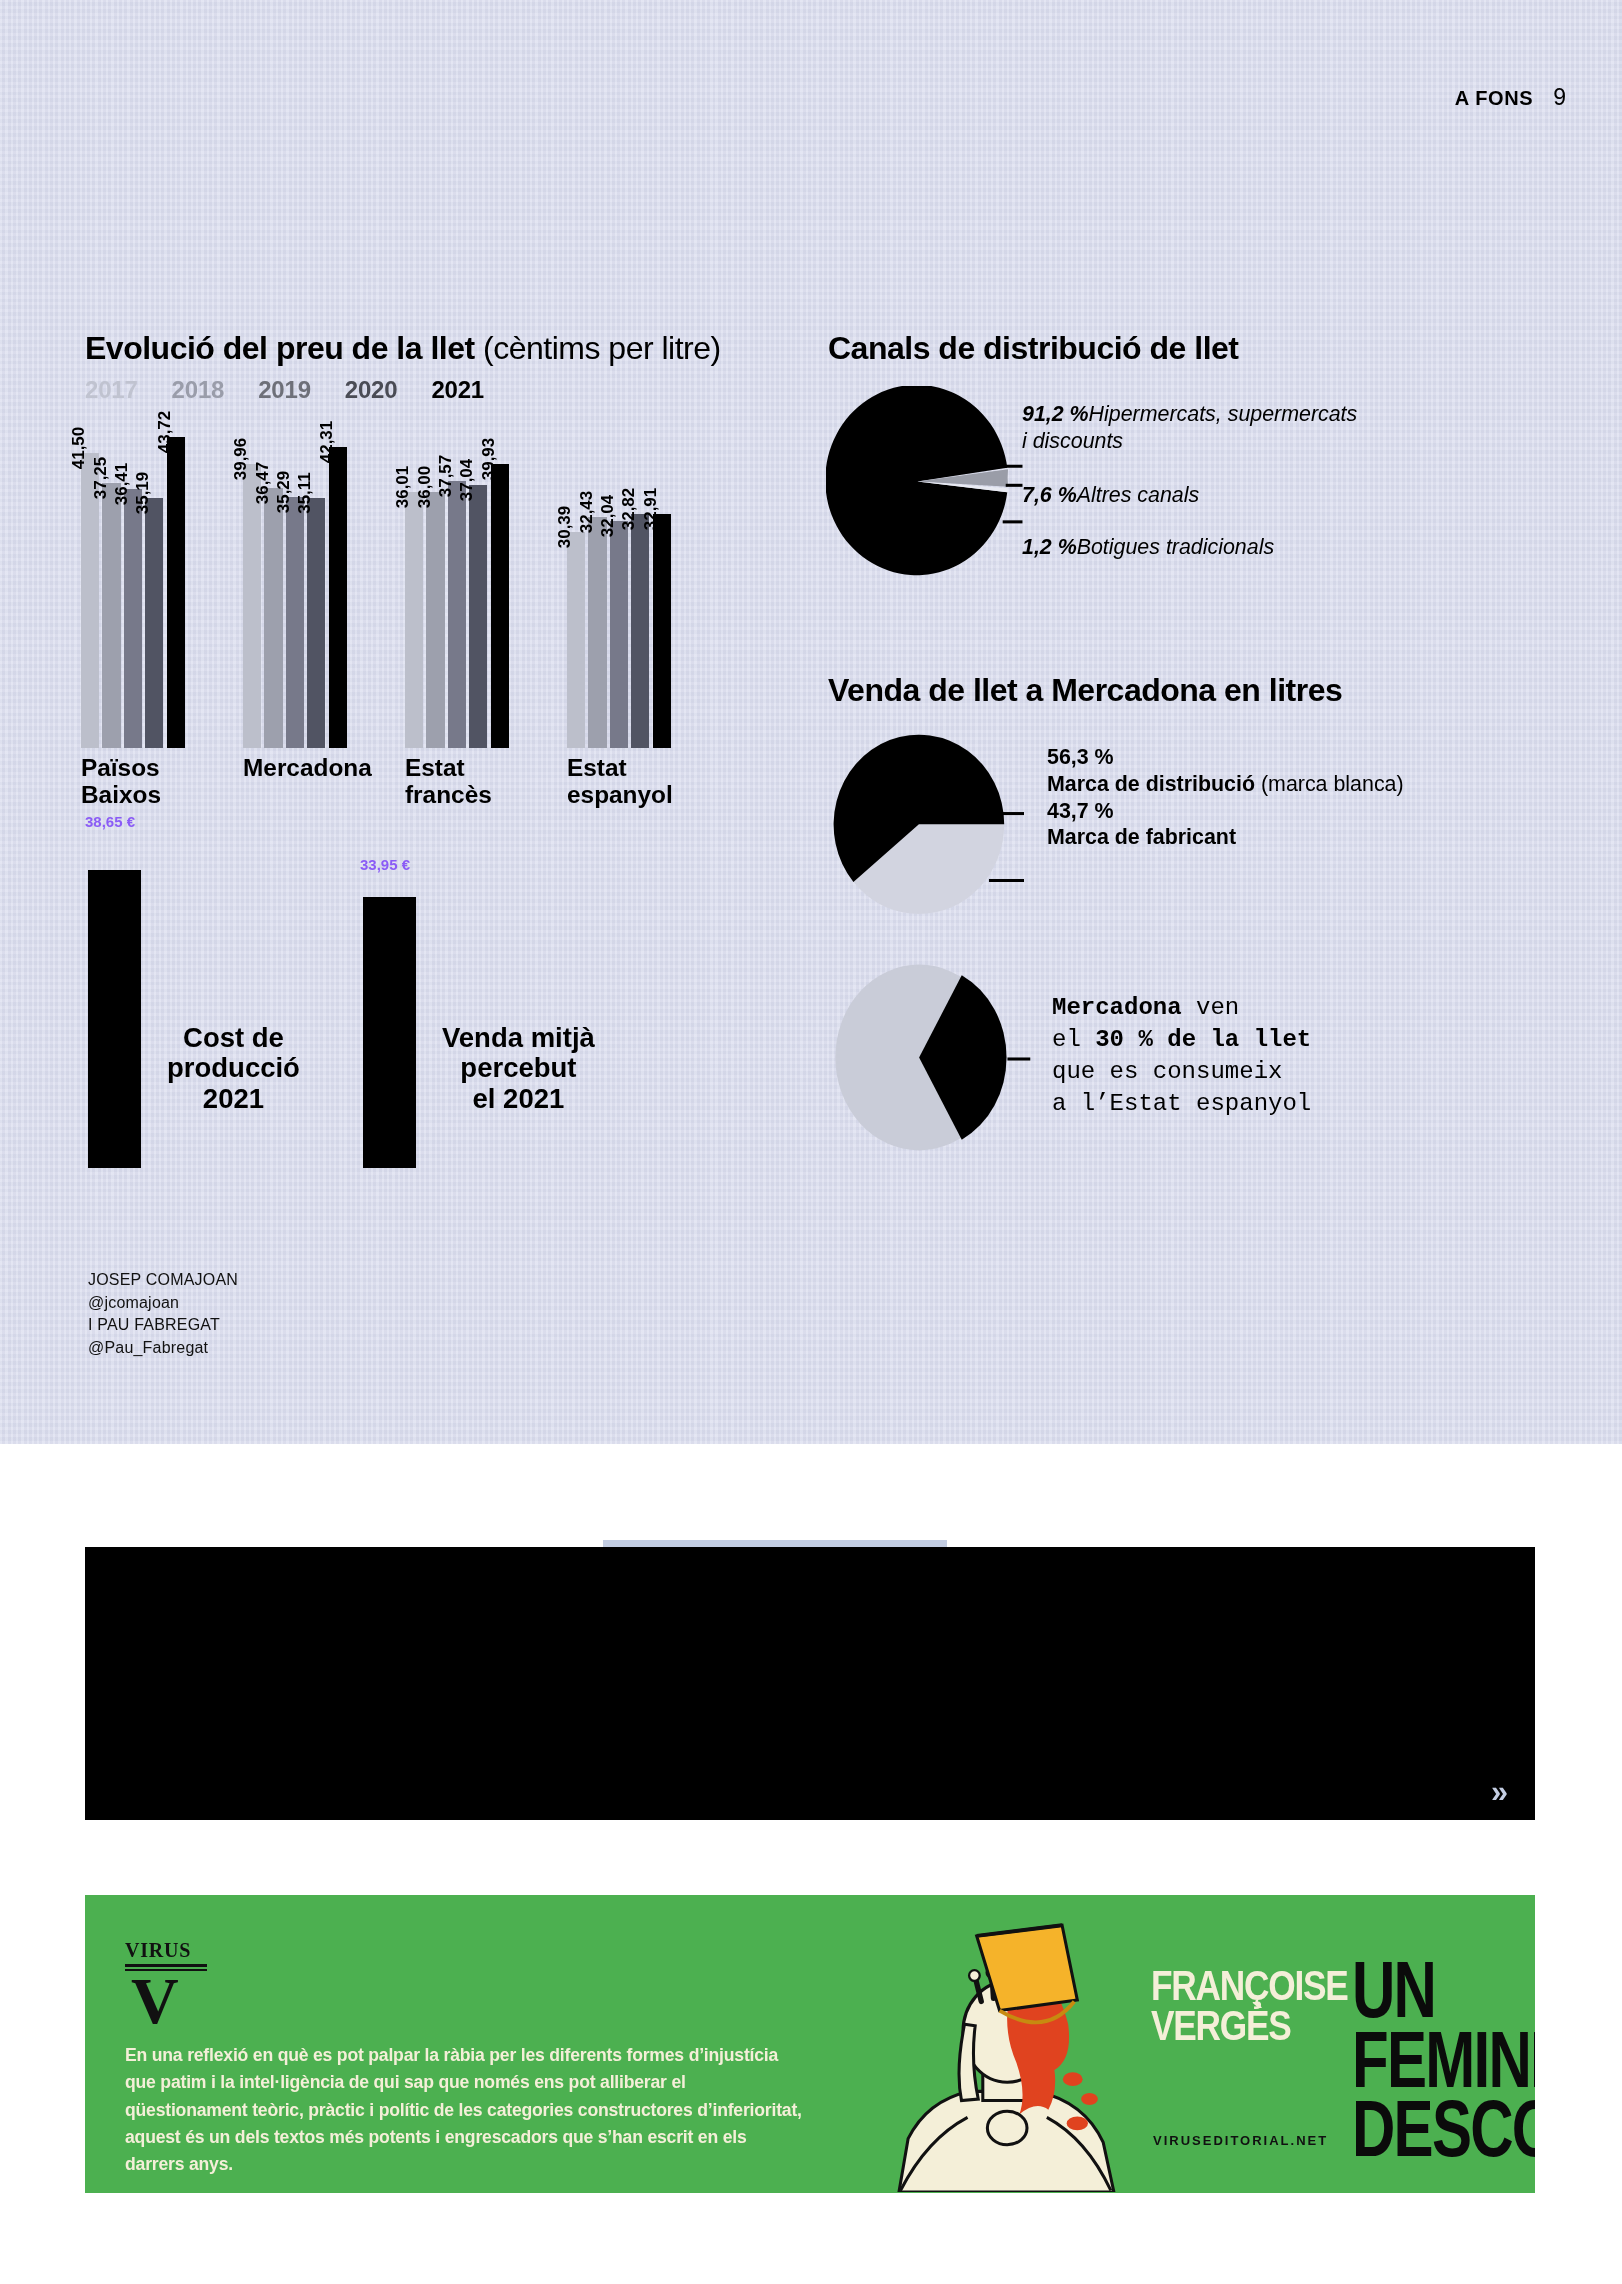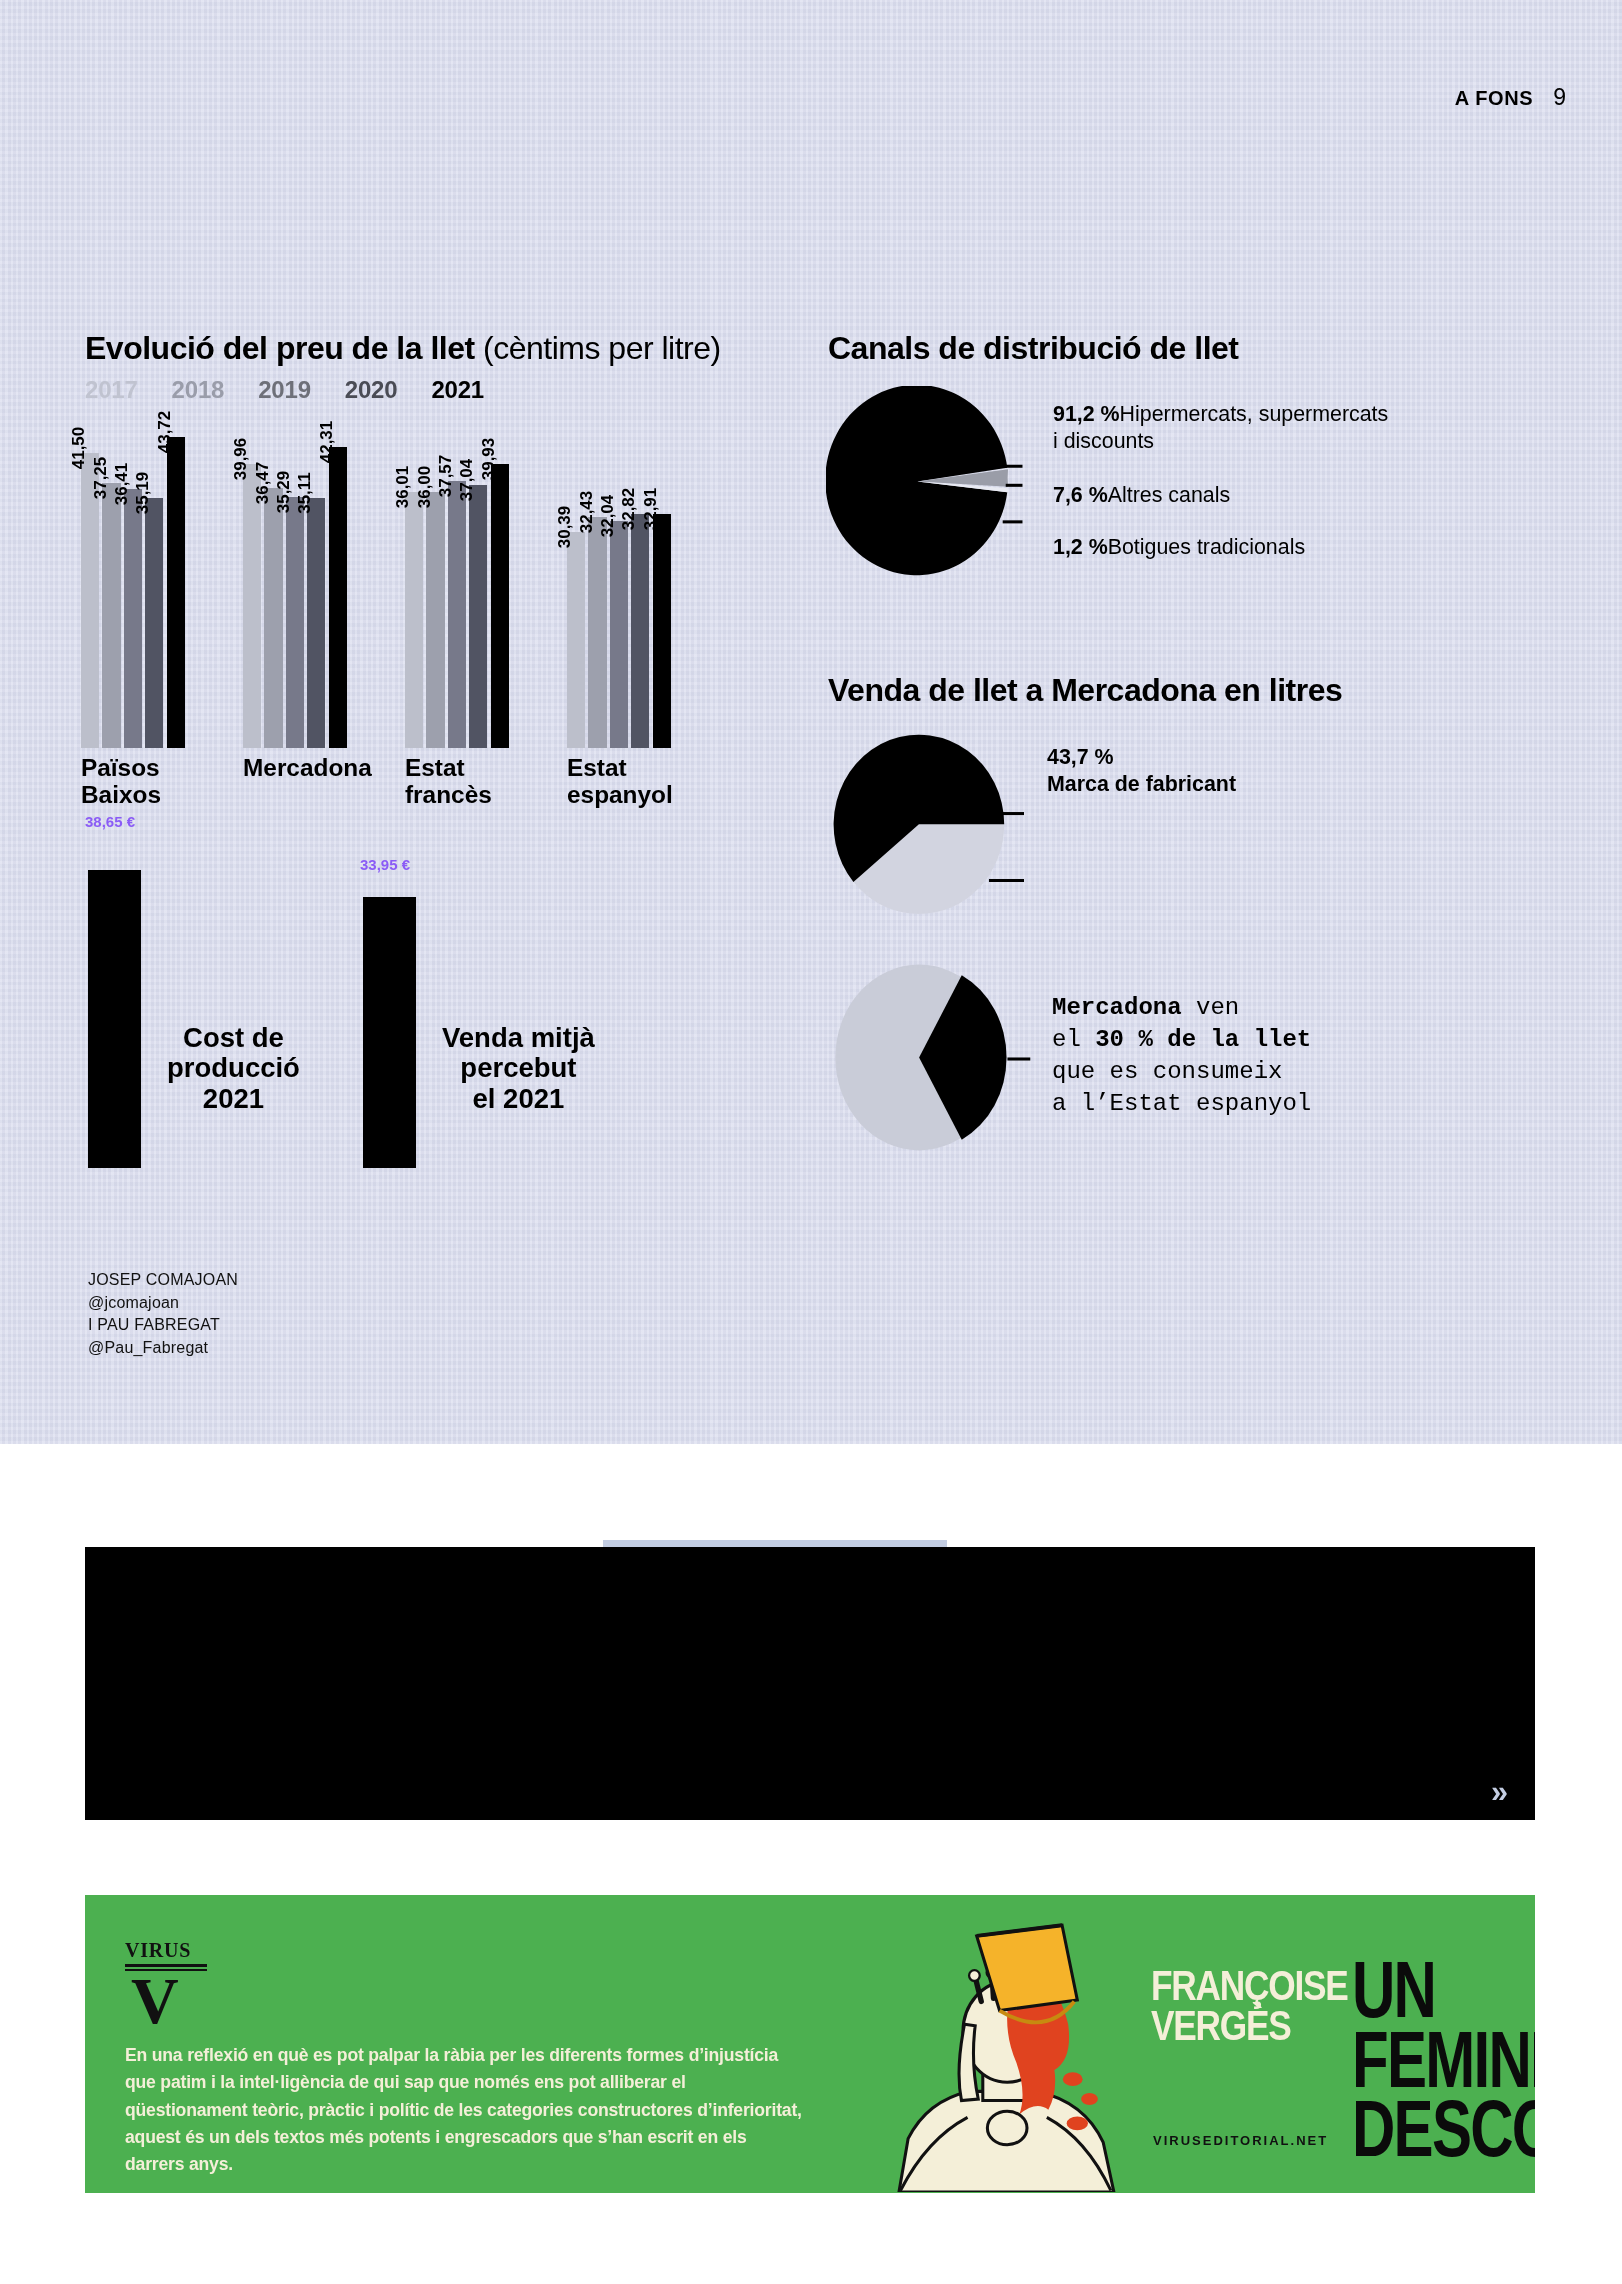--- a/index.html
+++ b/index.html
@@ -295,21 +295,21 @@
   <g transform="translate(120,125)">
     <path d="M 0 0 L 118 -18 A 120 125 0 1 0 118 14 Z" fill="#000000"></path>
     <path d="M 0 0 L 119 -16 A 120 125 0 0 0 119 7 Z" fill="#9a9da8"></path>
     <path d="M 0 0 L 119 9 A 120 125 0 0 0 118 14 Z" fill="#e8eaf2"></path>
   </g>
   <line x1="138" y1="105" x2="258" y2="105" stroke="#000" stroke-width="4"></line>
   <line x1="236" y1="130" x2="258" y2="130" stroke="#000" stroke-width="4"></line>
   <line x1="232" y1="178" x2="258" y2="178" stroke="#000" stroke-width="4"></line>
 </svg>
 
-<div class="legend" style="left:1053px;top:401px;">
+<div class="legend" style="left:1022px;top:401px;font-style:italic;">
   <div class="lg-row">
     <b>91,2 %</b><span class="reg">Hipermercats, supermercats</span>
     <div class="reg">i discounts</div>
   </div>
   <div class="lg-row" style="margin-top:27.5px">
     <b>7,6 %</b><span class="reg">Altres canals</span>
   </div>
   <div class="lg-row" style="margin-top:25px">
     <b>1,2 %</b><span class="reg">Botigues tradicionals</span>
   </div>
@@ -320,20 +320,24 @@
 <svg class="pie-svg" style="left:826px;top:731px;" width="198" height="191" viewBox="0 0 260 250">
   <g transform="translate(122,122)">
     <ellipse cx="0" cy="0" rx="112" ry="118" fill="#d2d4e0"></ellipse>
     <path d="M 0 0 L 112 0 A 112 118 0 1 0 -86 76 Z" fill="#000000"></path>
   </g>
   <line x1="232" y1="108" x2="262" y2="108" stroke="#000" stroke-width="4"></line>
   <line x1="214" y1="196" x2="262" y2="196" stroke="#000" stroke-width="4"></line>
 </svg>
 
 <div class="legend" style="left:1047px;top:744px;">
+  <div class="lg-row">
+    <b>56,3 %</b>
+    <div><b>Marca de distribució</b><span class="reg"> (marca blanca)</span></div>
+  </div>
   <div class="lg-row" style="">
     <b>43,7 %</b>
     <div><b>Marca de fabricant</b></div>
   </div>
 </div>
 
 <svg class="pie-svg" style="left:826px;top:960px;" width="206" height="198" viewBox="0 0 270 260">
   <g transform="translate(122,128)">
     <ellipse cx="0" cy="0" rx="110" ry="122" fill="#c9ccd8"></ellipse>
     <path d="M 0 0 L 56 -108 A 110 122 0 0 1 56 108 Z" fill="#000000"></path>

